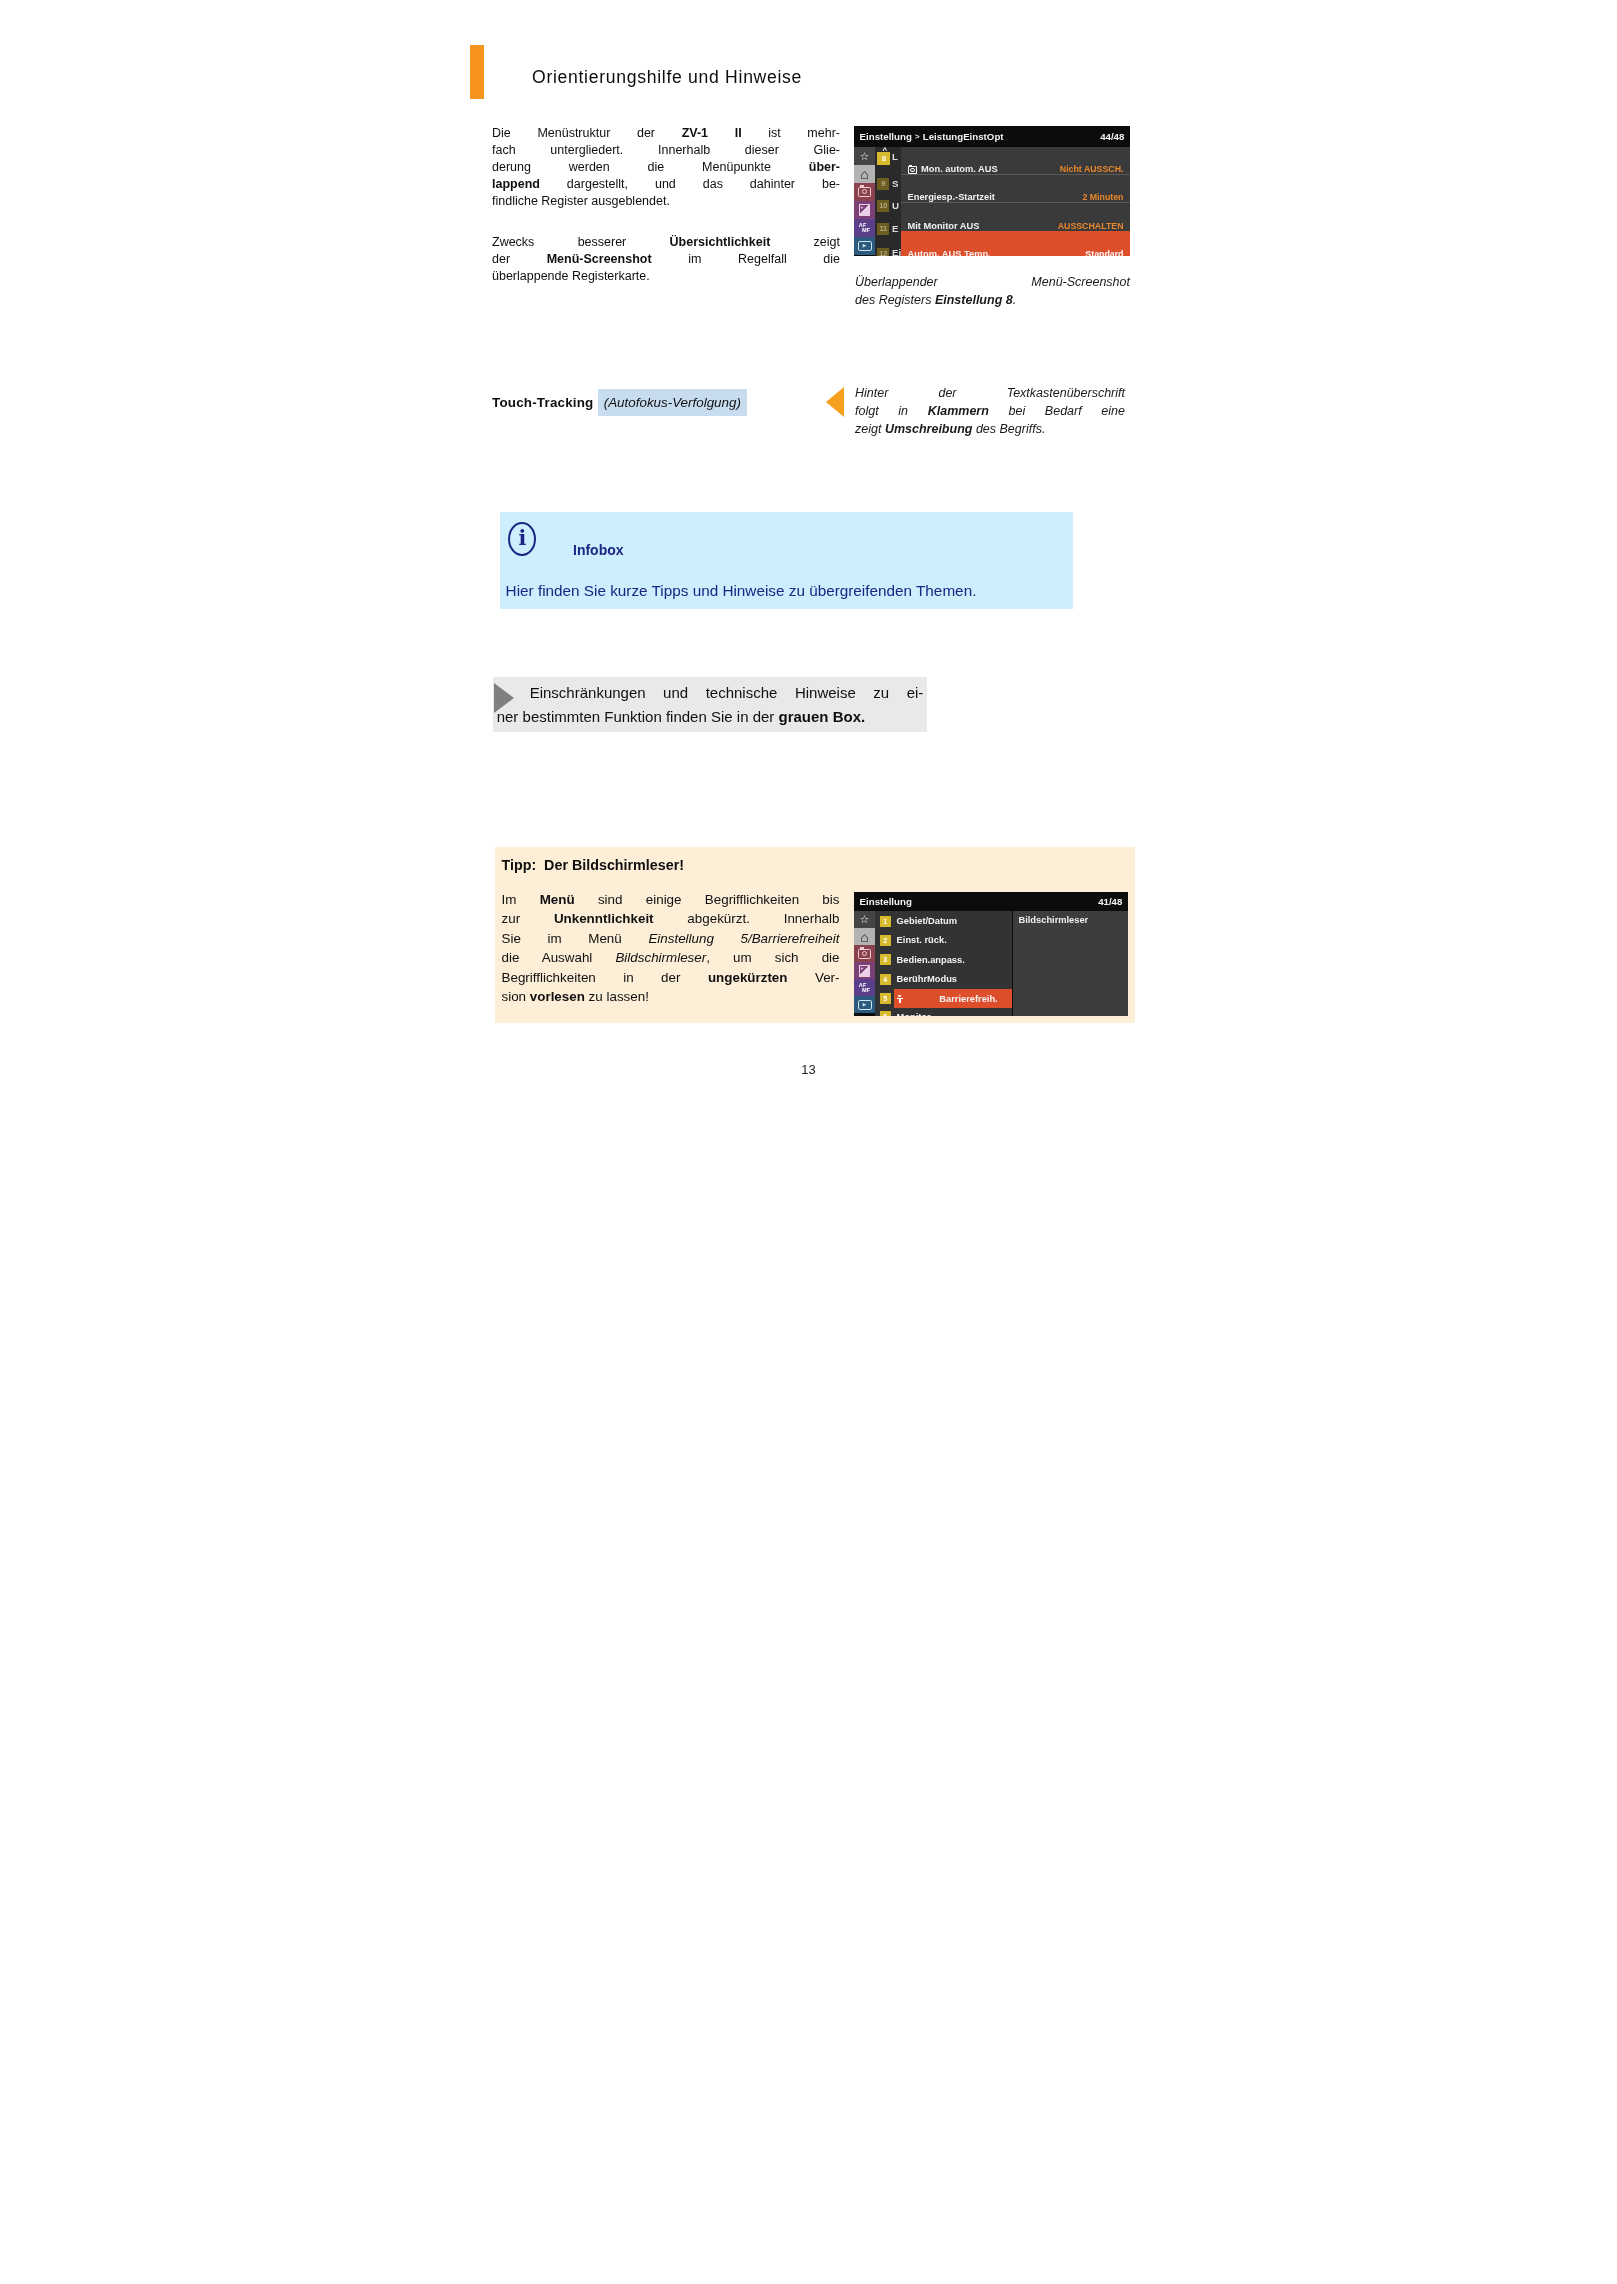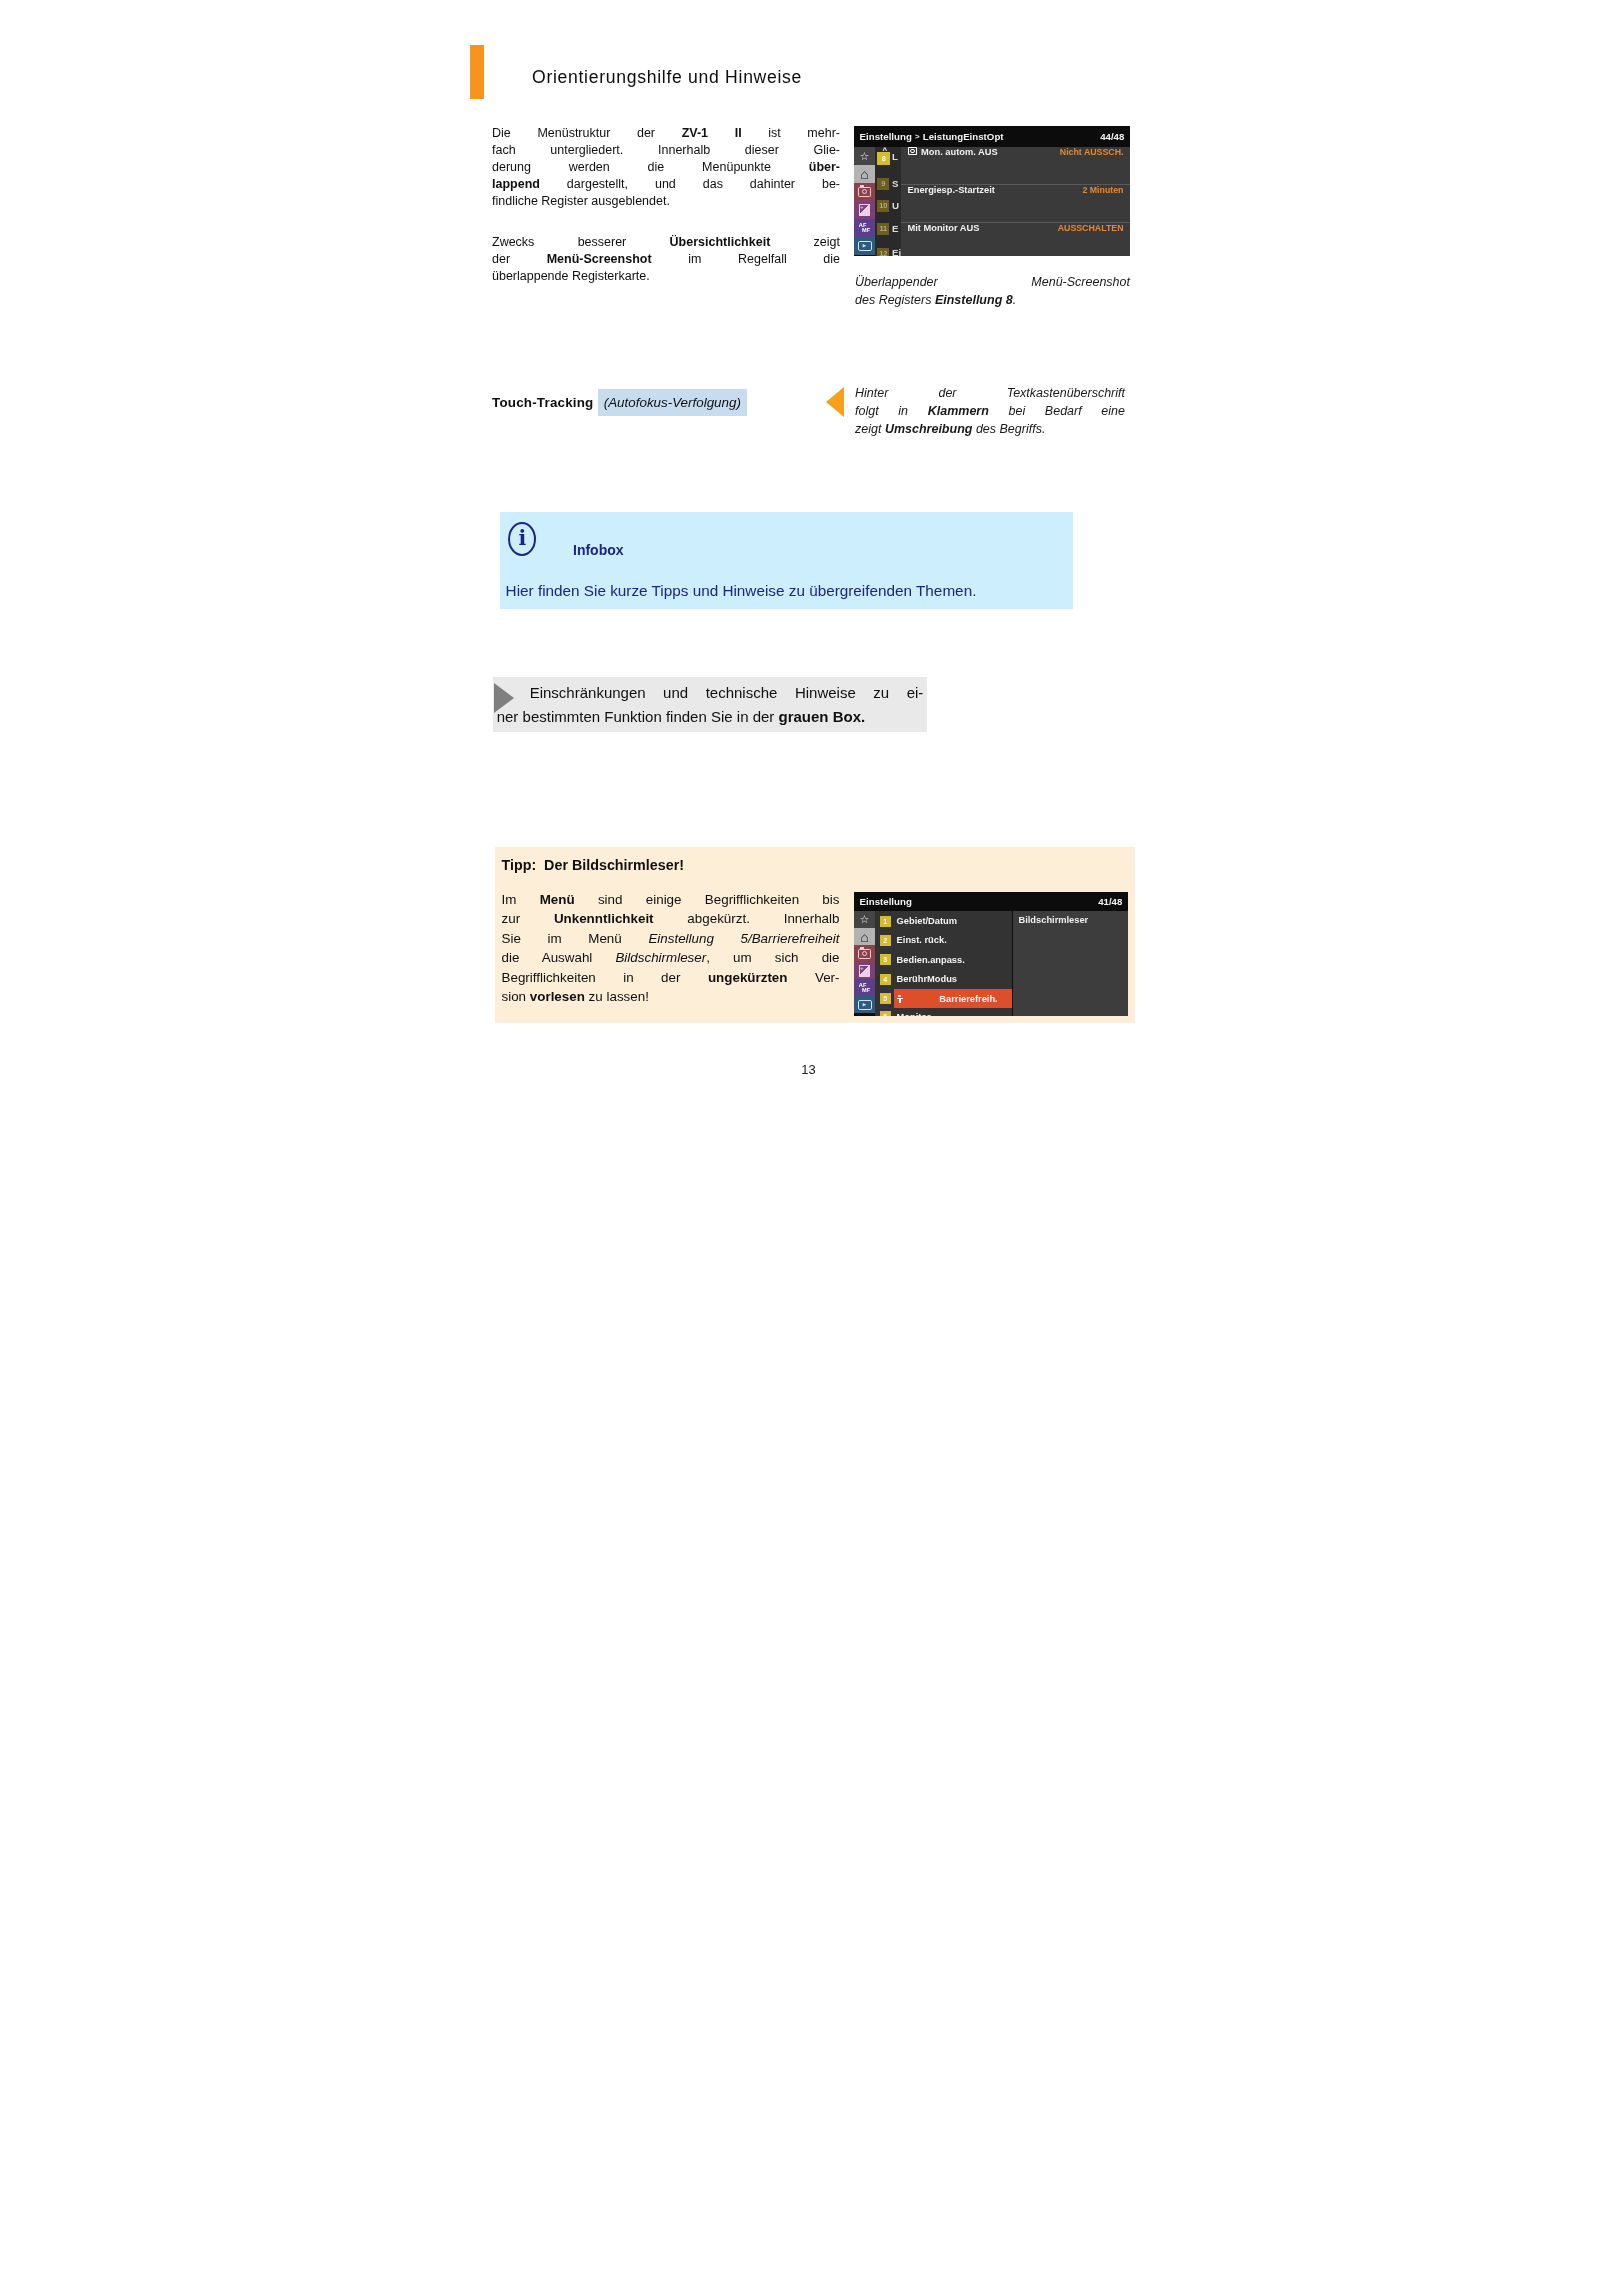--- a/index.html
+++ b/index.html
@@ -97,21 +97,21 @@
   
   .numcol{width:26px;flex:none;background:#2a2a2a;position:relative;overflow:hidden;}
   .caret{position:absolute;top:-0.9px;left:7.4px;color:#fff;font-size:7.9px;font-weight:700;}
   .numsq{position:absolute;left:2.3px;width:12px;height:12px;background:#6d5d20;color:#b4ab85;
          font-size:7.4px;font-weight:700;text-align:center;line-height:12px;}
   .numsq.sel{background:#d8ba2e;color:#fff;width:13px;height:13px;line-height:13px;}
   .tabletter{position:absolute;left:17px;color:#dcdcdc;font-size:9.7px;font-weight:700;}
 
   
   .menu1{flex:1;background:#3a3a3a;display:flex;flex-direction:column;overflow:hidden;}
-  .m-row{height:38px;flex:none;display:flex;align-items:flex-start;padding:0 6.5px;box-sizing:border-box;}
+  .m-row{height:28px;flex:none;display:flex;align-items:flex-end;padding:0 6.5px;box-sizing:border-box;}
   .m-row.divider{border-bottom:0.5px solid #5a5a5a;}
   .m-row .lbl{color:#f2f2f2;font-size:9.3px;font-weight:700;white-space:nowrap;}
   .m-row .val{margin-left:auto;color:#e8872e;font-size:8.8px;font-weight:700;white-space:nowrap;}
   .m-row.sel{background:#dd4f2b;}
   .m-row.sel .val{color:#fff;}
   .cam-sm{display:inline-block;width:7.9px;height:6px;border:0.9px solid #fff;border-radius:0.9px;position:relative;margin-right:3.7px;flex:none;}
   .cam-sm::before{content:'';position:absolute;top:0.5px;left:1.9px;width:2.3px;height:2.3px;border:0.9px solid #fff;border-radius:50%;}
   .cam-sm::after{content:'';position:absolute;top:-2.3px;left:0.9px;width:2.8px;height:0.9px;background:#fff;}
 
   

